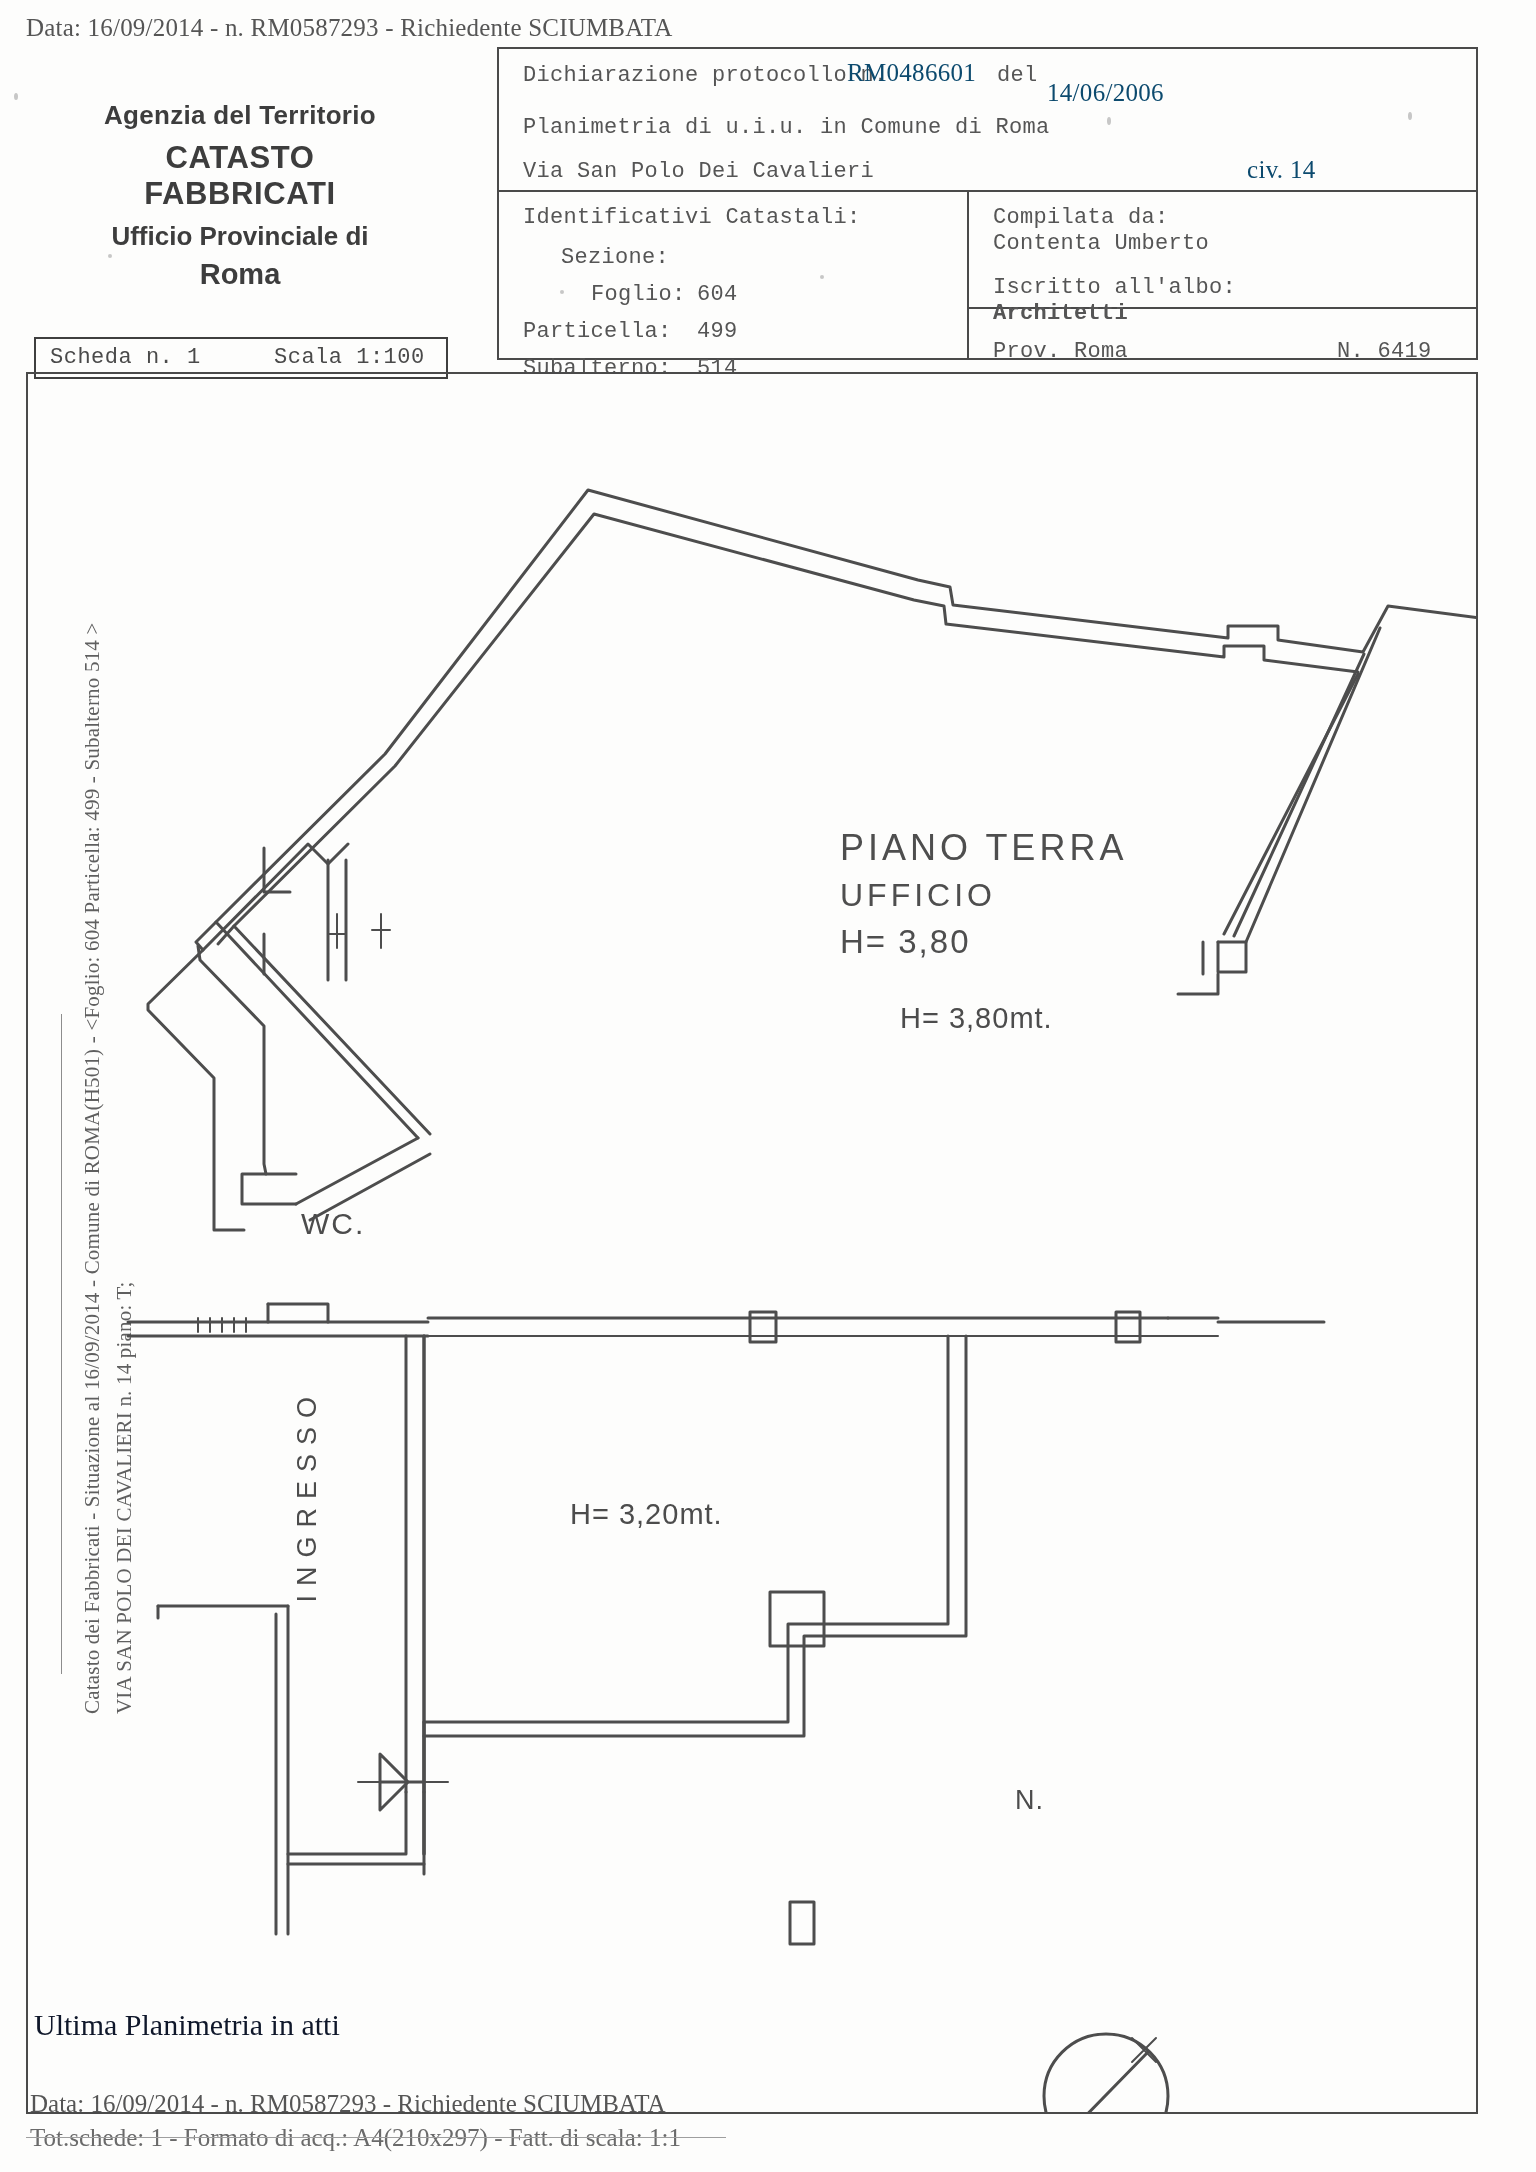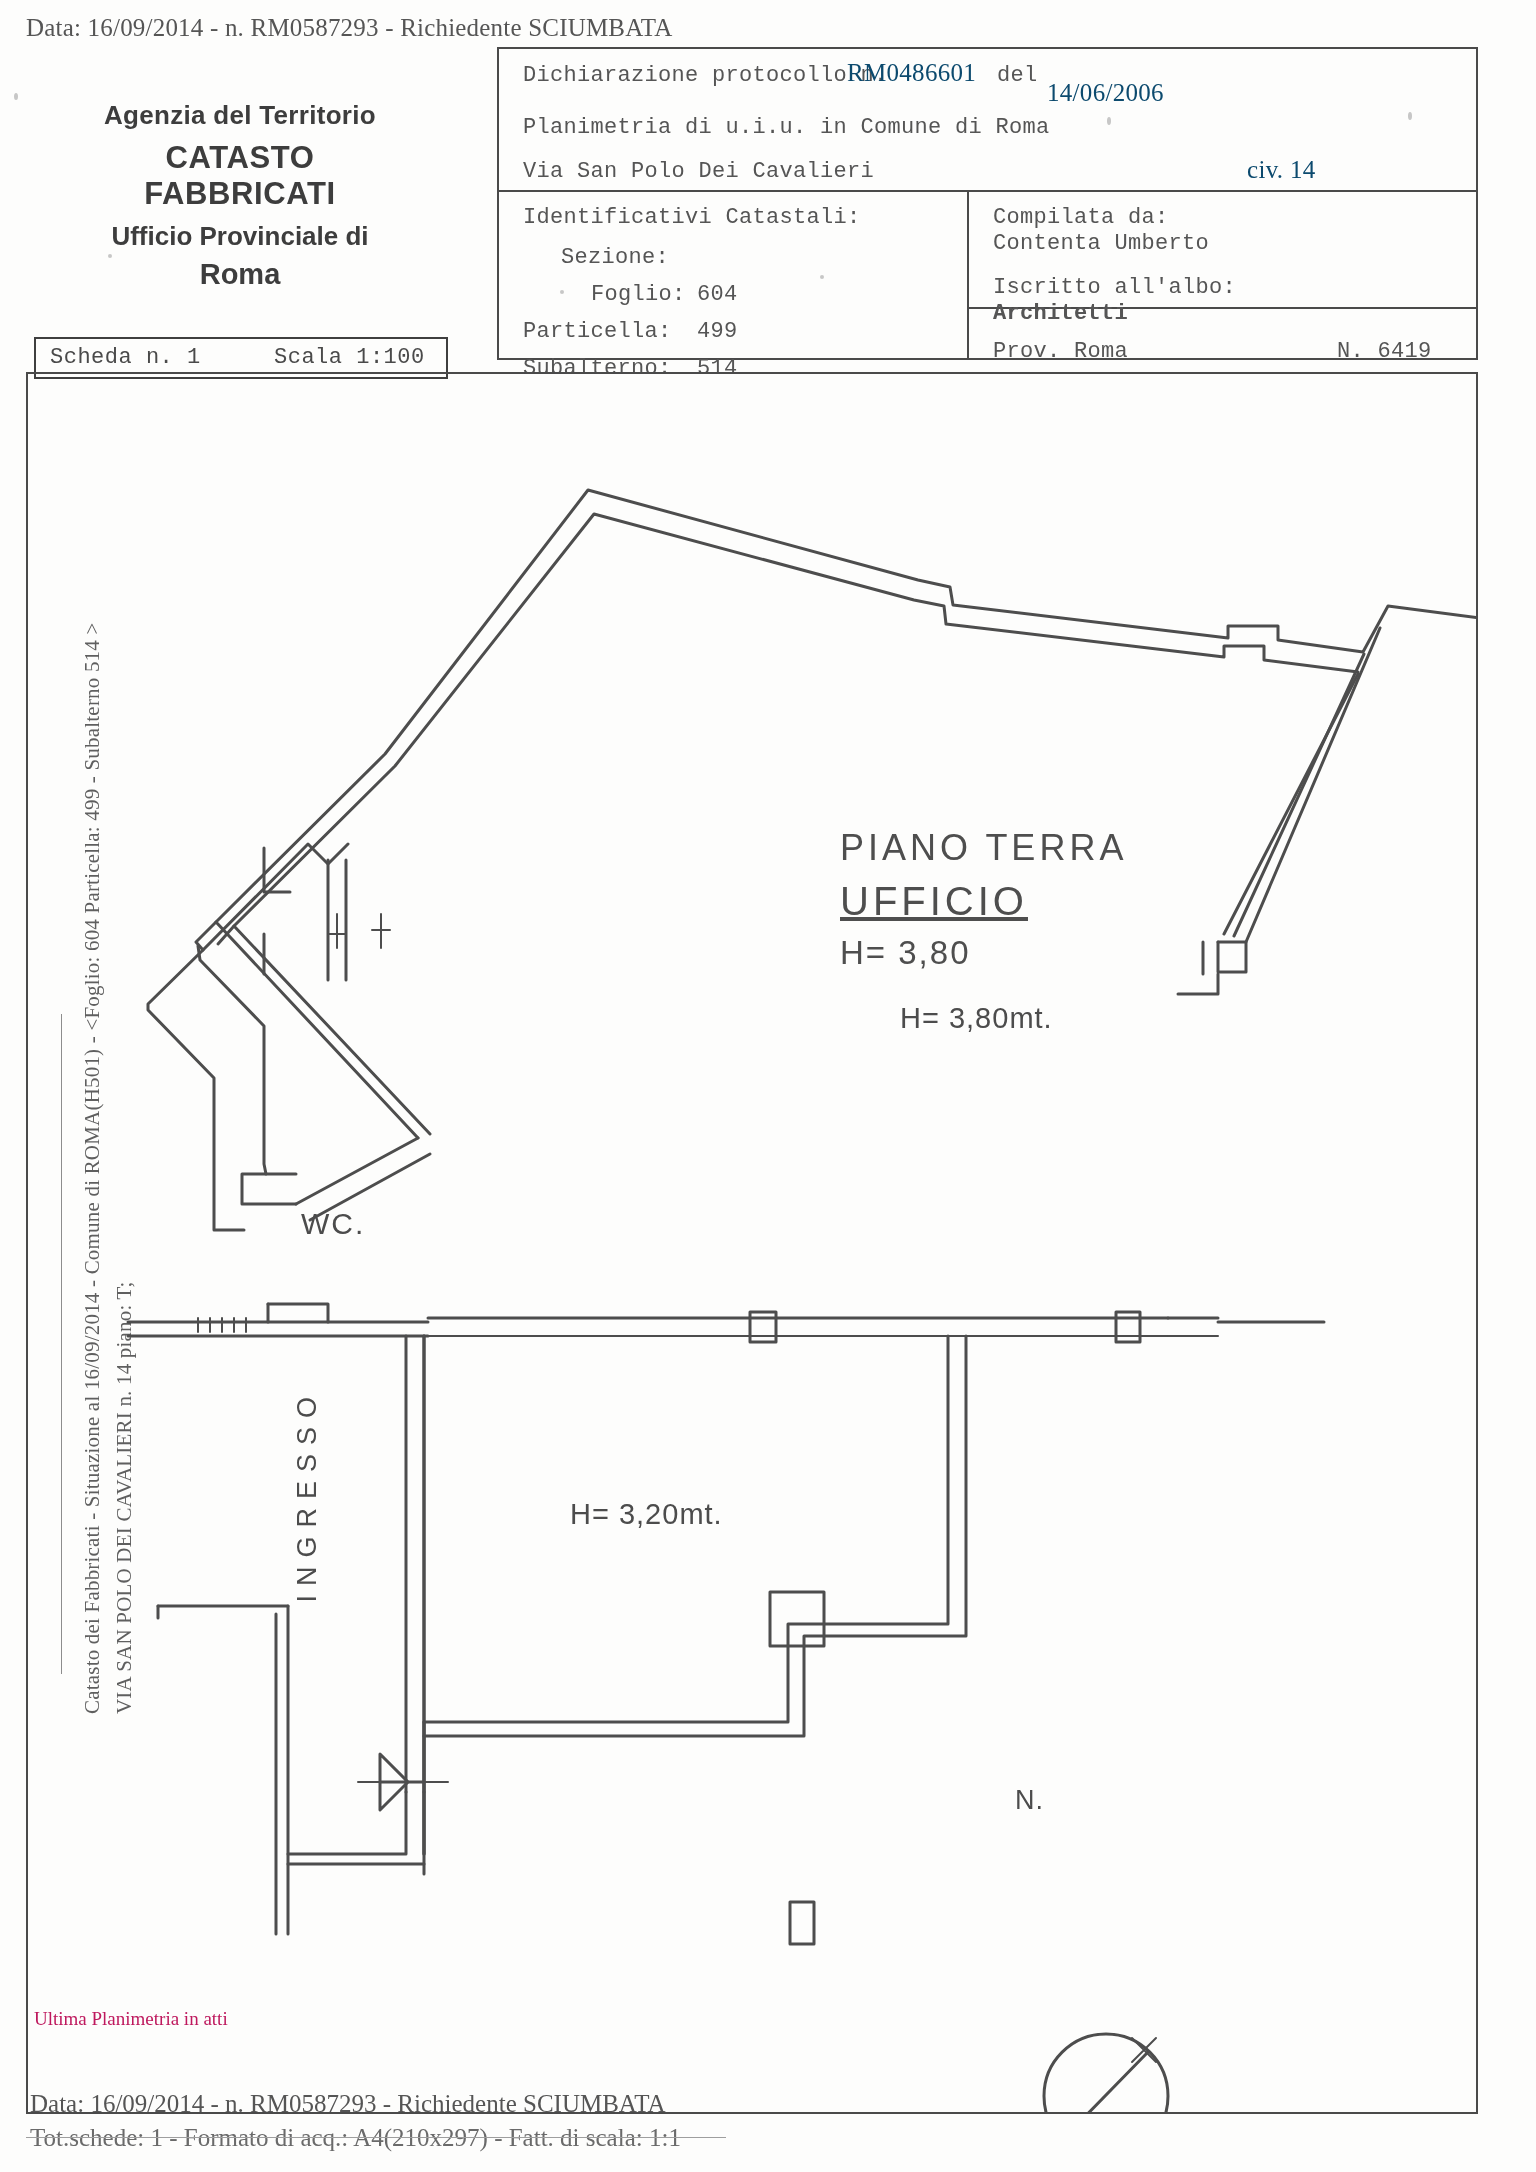--- a/index.html
+++ b/index.html
@@ -80,21 +80,21 @@
     border-left:1px solid #8d8d8d;
   }
 
   
   #plan-title{
     position:absolute;left:812px;top:448px;
     font-family:"Liberation Sans", sans-serif;
     color:#4e4e4e;line-height:1.42;letter-spacing:4px;
   }
   #plan-title .t1{font-size:36px;}
-  #plan-title .t2{font-size:40px;text-decoration:underline;}
+  #plan-title .t2{font-size:32px;}
   #plan-title .t3{font-size:33px;letter-spacing:2px;}
 
   
   .hand{
     position:absolute;font-family:"Liberation Sans", sans-serif;
     color:#4c4c4c;letter-spacing:1px;
   }
   #h-upper{left:900px;top:1002px;font-size:29px;}
   #h-lower{left:570px;top:1498px;font-size:29px;}
   #wc-label{left:301px;top:1207px;font-size:30px;letter-spacing:2px;}
@@ -103,21 +103,21 @@
   
   #ingresso-label{
     position:absolute;left:292px;top:1388px;
     font-family:"Liberation Sans", sans-serif;font-size:27px;color:#4c4c4c;
     writing-mode:vertical-rl;letter-spacing:9px;
     transform:rotate(180deg);
   }
 
   
   #footer-note{
-    position:absolute;left:34px;top:2008px;font-size:19px;color:#be185d;
+    position:absolute;left:34px;top:2008px;font-size:30px;color:#0f172a;
     font-family:"Liberation Serif", serif;
   }
   #footer-line1{
     position:absolute;left:30px;top:2090px;font-size:25px;color:#555;
     font-family:"Liberation Serif", serif;
   }
   #footer-line2{
     position:absolute;left:30px;top:2124px;font-size:25px;color:#6a6a6a;
     font-family:"Liberation Serif", serif;
   }

